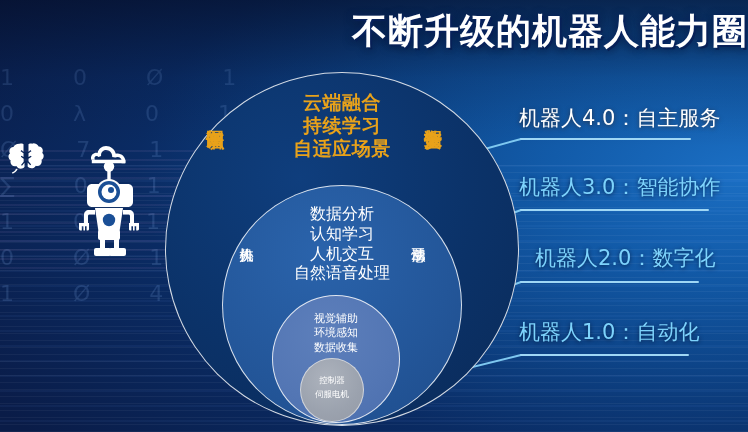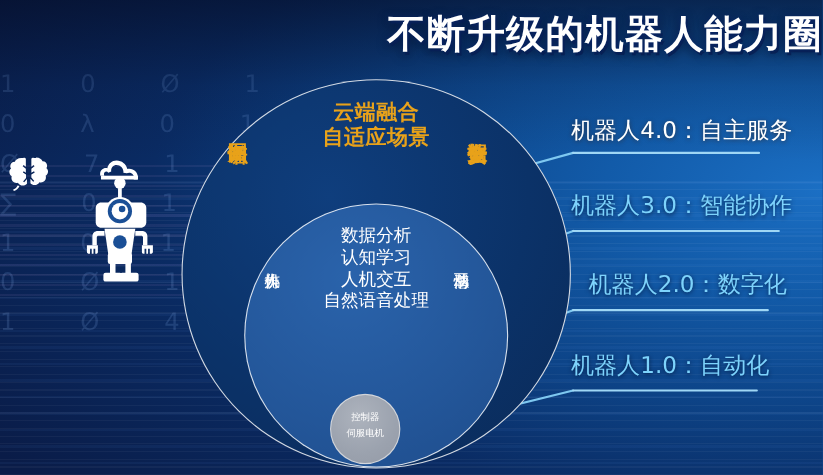--- a/index.html
+++ b/index.html
@@ -187,33 +187,41 @@
       <line x1="521" y1="139" x2="690" y2="139"></line>
       <line x1="521" y1="210" x2="708" y2="210"></line>
       <line x1="521" y1="282" x2="698" y2="282"></line>
       <line x1="521" y1="355" x2="688" y2="355"></line>
     </g>
   </svg>
 
   <div class="circle" id="c4">
     <div class="ring-top-text">
       <div>云端融合</div>
+      <div>持续学习</div>
       <div>自适应场景</div>
     </div>
   </div>
 
   <div class="circle" id="c3">
     <div class="mid-text">
       <div>数据分析</div>
       <div>认知学习</div>
       <div>人机交互</div>
       <div>自然语音处理</div>
     </div>
   </div>
 
+  <div class="circle" id="c2">
+    <div class="mid-text">
+      <div>视觉辅助</div>
+      <div>环境感知</div>
+      <div>数据收集</div>
+    </div>
+  </div>
 
   <div class="circle" id="c1">
     <div class="mid-text">
       <div>控制器</div>
       <div>伺服电机</div>
     </div>
   </div>
 
   <div class="vlabel orange" id="v-know">知识图谱</div>
   <div class="vlabel orange" id="v-sec">数据安全</div>

